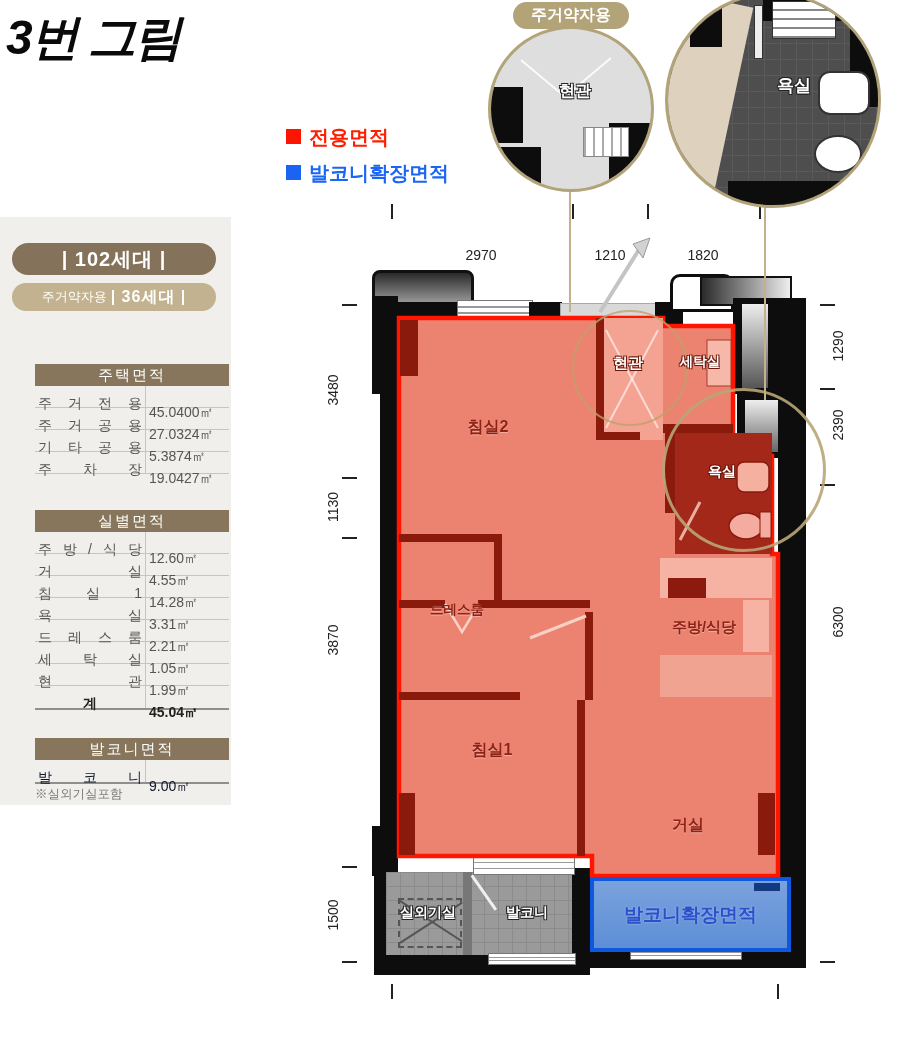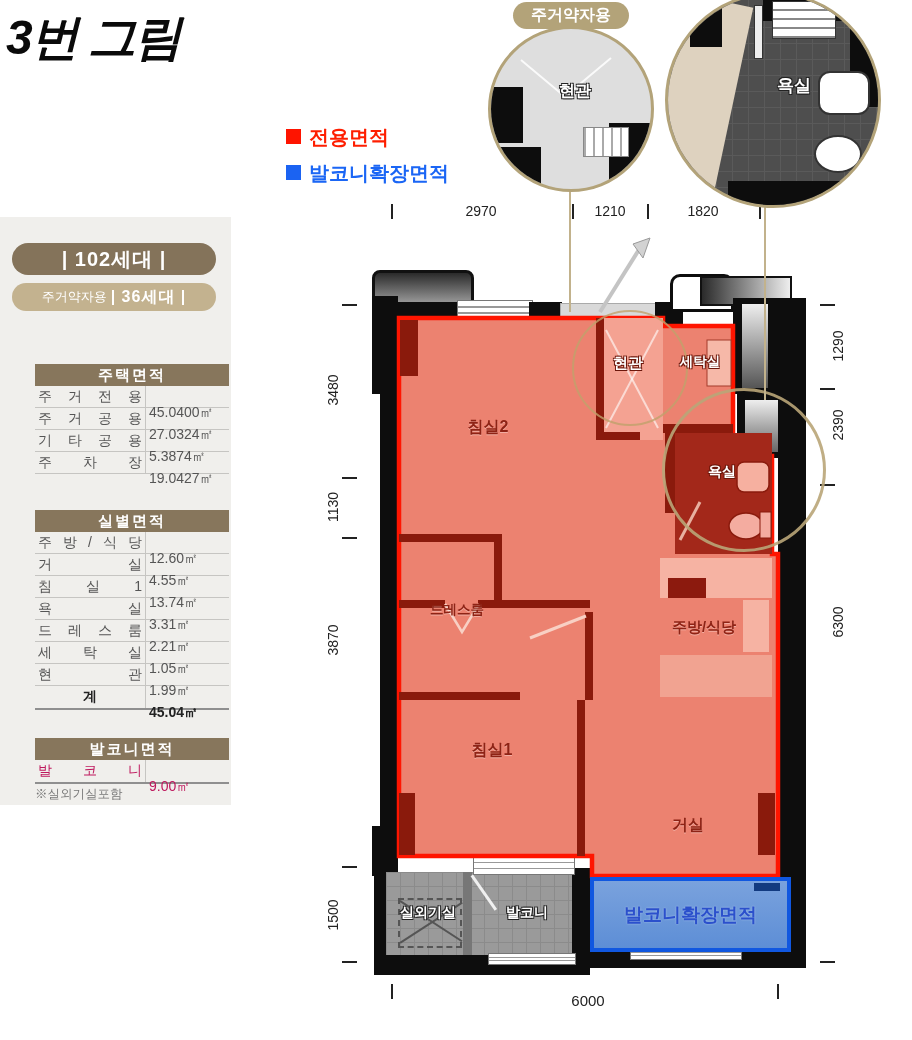--- a/index.html
+++ b/index.html
@@ -15,24 +15,24 @@
             display:flex;align-items:center;justify-content:center;}
   .unit-num{font-size:78px;font-weight:800;color:#84735a;line-height:1;}
   .unit-suf{font-size:76px;font-weight:300;color:#9a8b73;line-height:1;margin-left:2px;}
   .pill1{left:12px;top:243px;width:204px;height:32px;background:#84735a;border-radius:16px;
          color:#fff;font-size:20px;font-weight:bold;display:flex;align-items:center;justify-content:center;letter-spacing:1px;}
   .pill2{left:12px;top:283px;width:204px;height:28px;background:#c3b28f;border-radius:14px;
          color:#fff;display:flex;align-items:center;justify-content:center;gap:4px;}
   .pill2 .sm{font-size:13px;} .pill2 .bg{font-size:16px;font-weight:bold;letter-spacing:1px;}
   
   .tbl{left:35px;width:194px;}
-  .tbl-head{height:22px;background:#87765c;color:#fff;font-size:15px;font-weight:bold;
+  .tbl-head{height:22px;background:#87765c;color:#fff;font-size:15px;font-weight:normal;
             display:flex;align-items:center;justify-content:center;letter-spacing:2px;}
   .trow{display:flex;height:21px;border-bottom:1px solid #c6c5c2;font-size:14px;color:#555;}
-  .trow .lb{width:104px;border-right:1px solid #c6c5c2;padding:0 3px;text-align:justify;
+  .trow .lb{width:104px;border-right:1px solid #c6c5c2;padding:7px 3px;text-align:justify;
             text-align-last:justify;display:block;line-height:20px;}
   .trow .vl{flex:1;text-align:left;padding:16px 3px;line-height:20px;}
   .trow.total{font-weight:bold;color:#222;border-bottom:2px solid #8f8f8f;height:22px;}
   .trow.total .lb{line-height:21px;} .trow.total .vl{line-height:21px;}
   .trow .lb.center{text-align:center;text-align-last:center;}
   .footnote{left:35px;top:786px;font-size:12.5px;color:#777;}
   
   .leg-sq{width:15px;height:15px;}
   .leg-red{background:#fe1400;} .leg-blue{background:#1b63f2;}
   .leg-t1{color:#fe1e00;font-size:20px;font-weight:bold;}
@@ -54,21 +54,21 @@
          background-image:linear-gradient(#8b8b8b 1px,transparent 1px),linear-gradient(90deg,#8b8b8b 1px,transparent 1px);
          background-size:14px 14px;}
   
   .rl{position:absolute;transform:translate(-50%,-50%);white-space:nowrap;z-index:12;font-weight:bold;}
   .rl-dark{color:#8e2315;text-shadow:0 1px 0 rgba(255,255,255,0.35);}
   .rl-red-out{color:#fff;text-shadow:-1px -1px 0 #6b170b,1px -1px 0 #6b170b,-1px 1px 0 #6b170b,1px 1px 0 #6b170b;}
   .rl-blk-out{color:#fff;text-shadow:-1px -1px 0 #222,1px -1px 0 #222,-1px 1px 0 #222,1px 1px 0 #222;}
   
   .dim{position:absolute;font-size:14px;color:#222;white-space:nowrap;}
   .dim.rot{transform:translate(-50%,-50%) rotate(-90deg);}
-  .dim.ctr{transform:translate(-50%,-50%);}
+  .dim.ctr{transform:translate(-50%,-50%);margin-top:44px;}
   .tick-v{position:absolute;width:2px;height:15px;background:#222;}
   .tick-h{position:absolute;width:15px;height:2px;background:#222;}
   
   .blue-box{left:590px;top:877px;width:193px;height:67px;z-index:5;
             border:4px solid #1057e0;background:linear-gradient(180deg,#7aa2dd,#5d8ed6);
             display:flex;align-items:center;justify-content:center;}
   .blue-box .lbl{color:#2b50cc;font-size:19px;font-weight:bold;text-shadow:0 0 2px rgba(255,255,255,0.45);}
   .grad-v{background:linear-gradient(#eee,#555);}
   .grad-v2{background:linear-gradient(#eee,#666);}
   .dashbox{position:absolute;border:2px dashed #555;}
@@ -114,21 +114,21 @@
     <div class="trow">
         <span class="lb">주 방 / 식 당</span>
         <span class="vl">12.60㎡</span>
       </div>
     <div class="trow">
         <span class="lb">거 실</span>
         <span class="vl">4.55㎡</span>
       </div>
     <div class="trow">
         <span class="lb">침 실 1</span>
-        <span class="vl">13.74㎡</span>
+        <span class="vl">14.28㎡</span>
       </div>
     <div class="trow">
         <span class="lb">욕 실</span>
         <span class="vl">3.31㎡</span>
       </div>
     <div class="trow">
         <span class="lb">드 레 스 룸</span>
         <span class="vl">2.21㎡</span>
       </div>
     <div class="trow">
@@ -140,21 +140,21 @@
         <span class="vl">1.99㎡</span>
       </div>
     <div class="trow total">
         <span class="lb center">계</span>
         <span class="vl">45.04㎡</span>
       </div>
   </div>
 
   <div class="abs tbl" style="top:738px">
     <div class="tbl-head">발코니면적</div>
-    <div class="trow total" style="font-weight:normal;color:#be185d">
+    <div class="trow total" style="font-weight:normal;color:#0f172a">
         <span class="lb">발 코 니</span>
         <span class="vl">9.00㎡</span>
       </div>
   </div>
   <div class="abs footnote">※실외기실포함</div>
 
   <div class="abs leg-sq leg-red" style="left:286px;top:129px"></div>
   <div class="abs leg-t1" style="left:309px;top:124px">전용면적</div>
   <div class="abs leg-sq leg-blue" style="left:286px;top:165px"></div>
   <div class="abs leg-t2" style="left:309px;top:160px">발코니확장면적</div>

